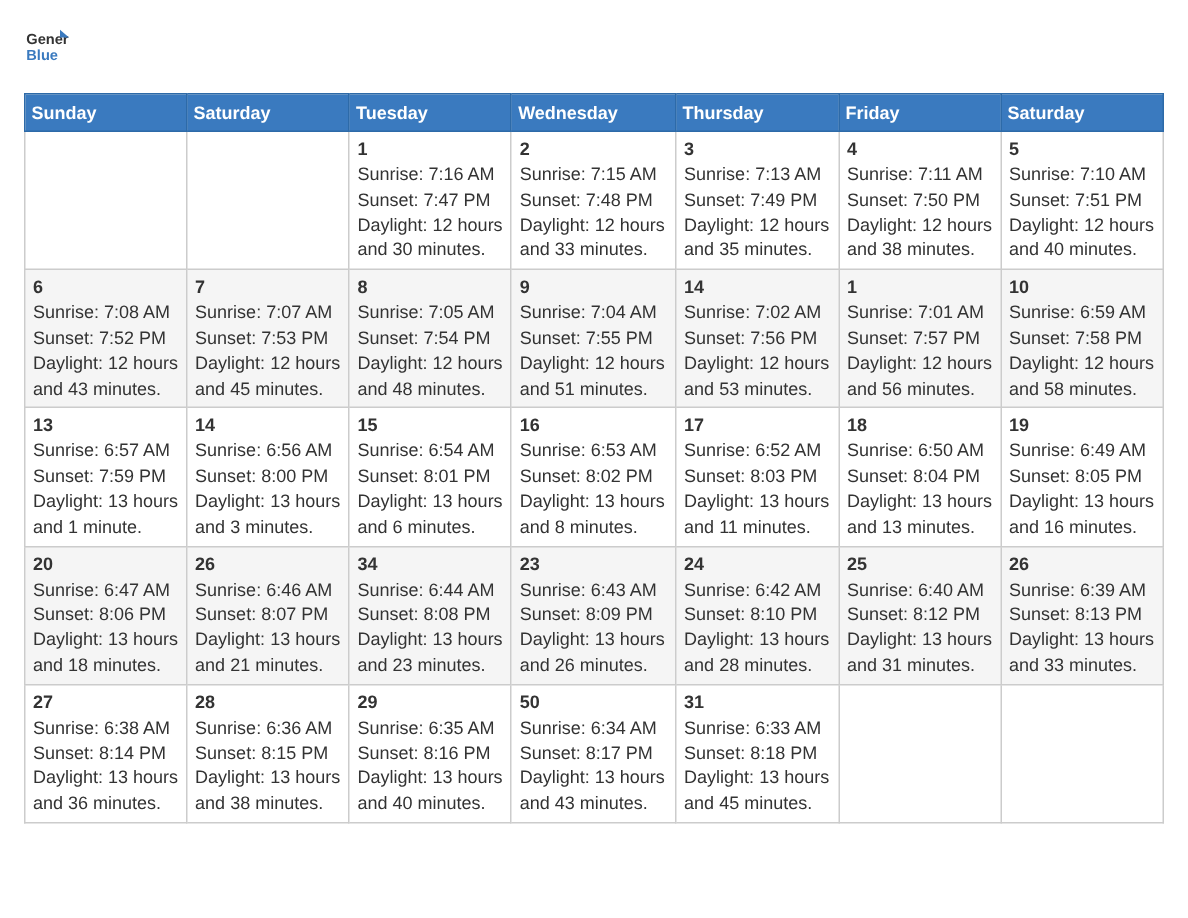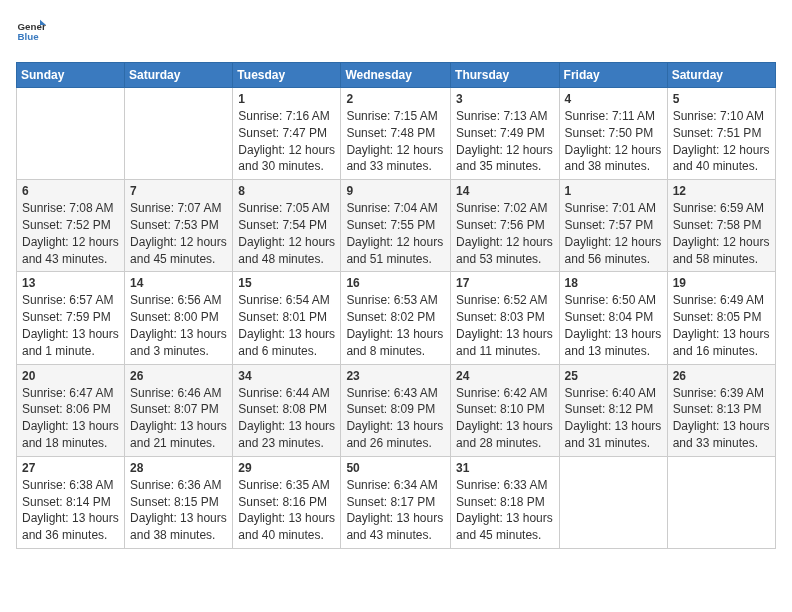--- a/index.html
+++ b/index.html
@@ -153,21 +153,21 @@
         </td>
         <td>
           <span class="day-number">14</span>
           <div class="day-info">Sunrise: 7:02 AM<br>Sunset: 7:56 PM<br>Daylight: 12 hours and 53 minutes.</div>
         </td>
         <td>
           <span class="day-number">1</span>
           <div class="day-info">Sunrise: 7:01 AM<br>Sunset: 7:57 PM<br>Daylight: 12 hours and 56 minutes.</div>
         </td>
         <td>
-          <span class="day-number">12</span>
+          <span class="day-number">10</span>
           <div class="day-info">Sunrise: 6:59 AM<br>Sunset: 7:58 PM<br>Daylight: 12 hours and 58 minutes.</div>
         </td>
       </tr>
       <tr>
         <td>
           <span class="day-number">13</span>
           <div class="day-info">Sunrise: 6:57 AM<br>Sunset: 7:59 PM<br>Daylight: 13 hours and 1 minute.</div>
         </td>
         <td>
           <span class="day-number">14</span>

